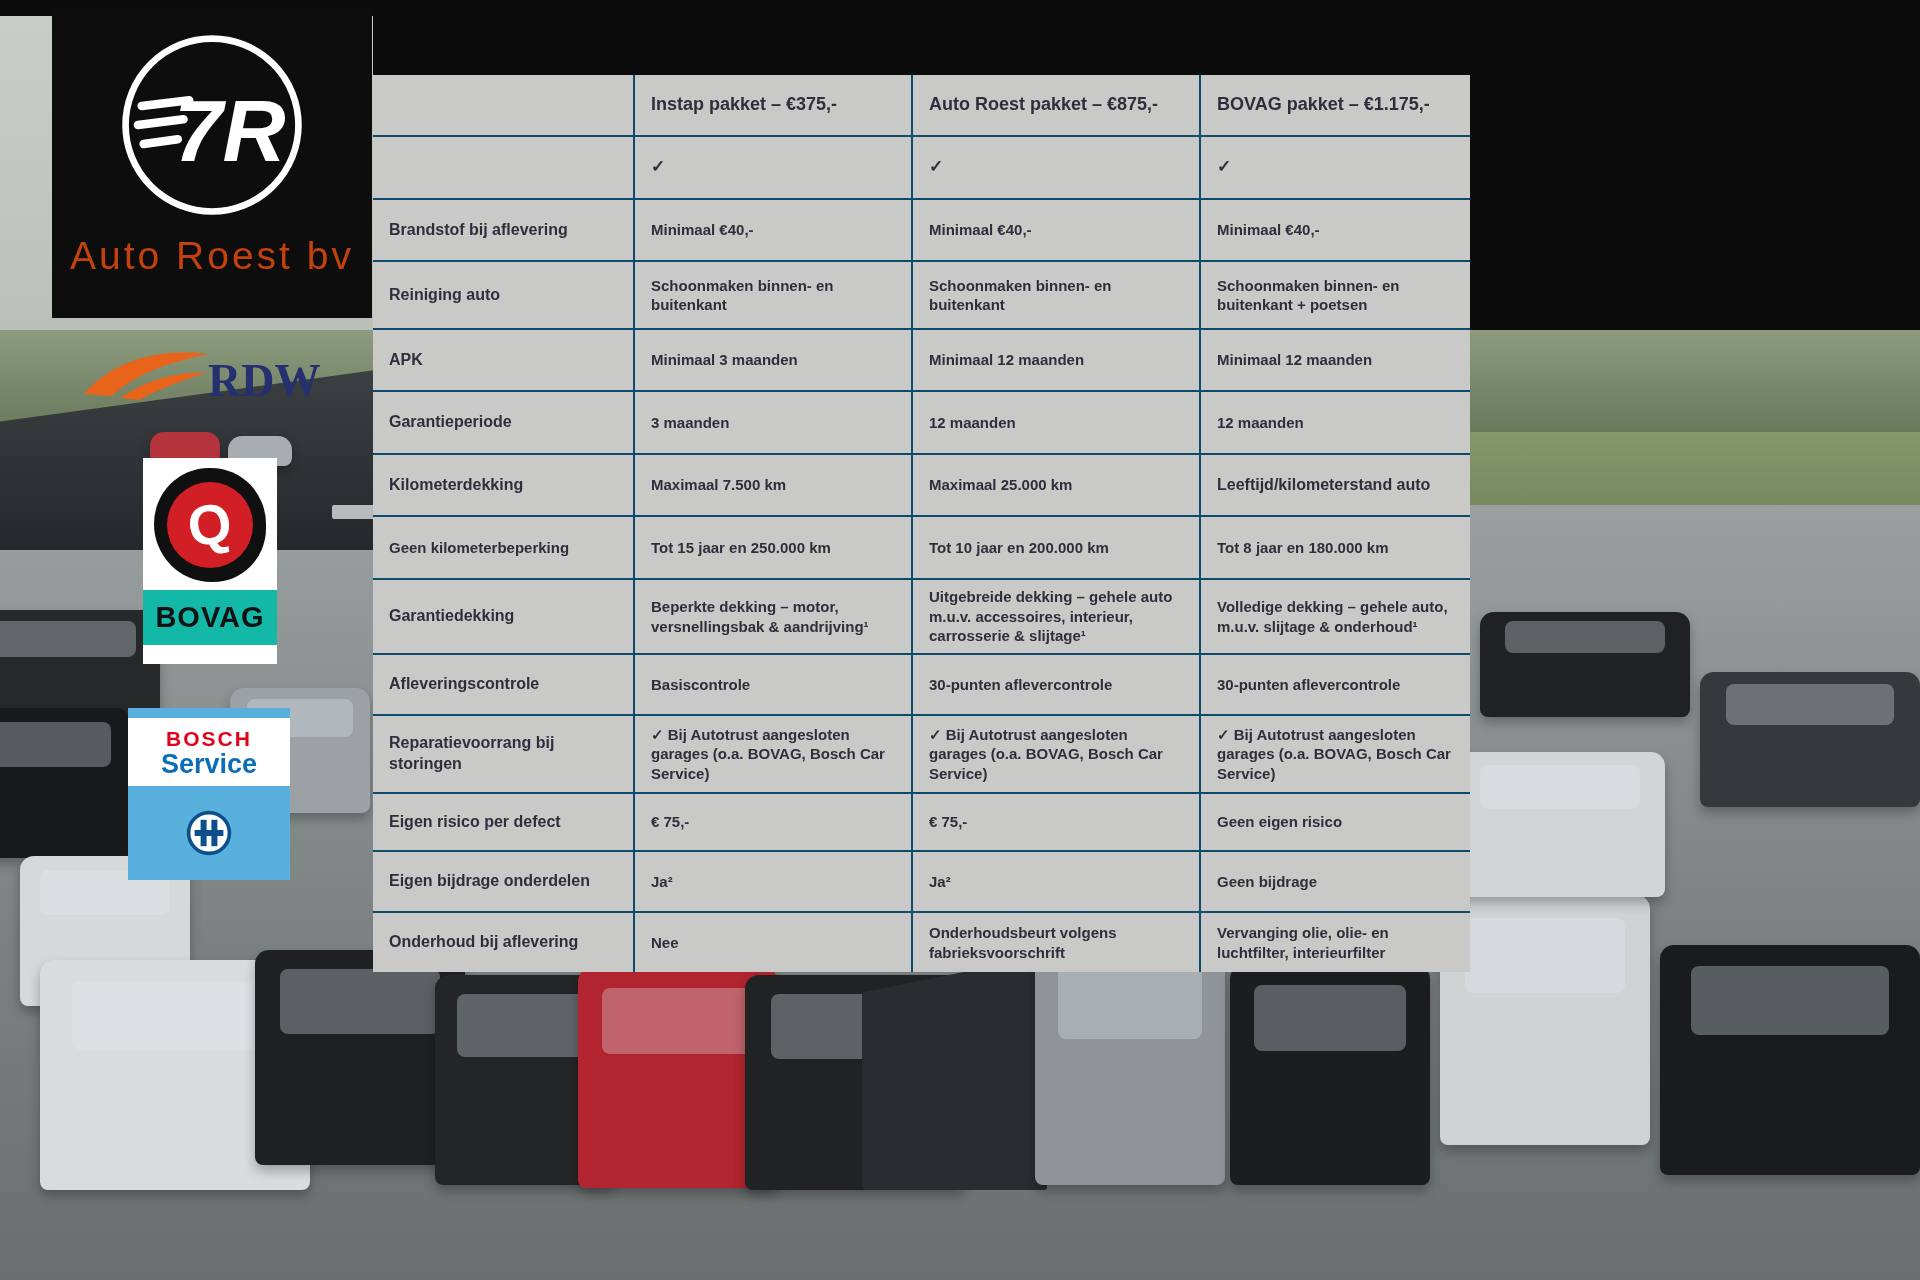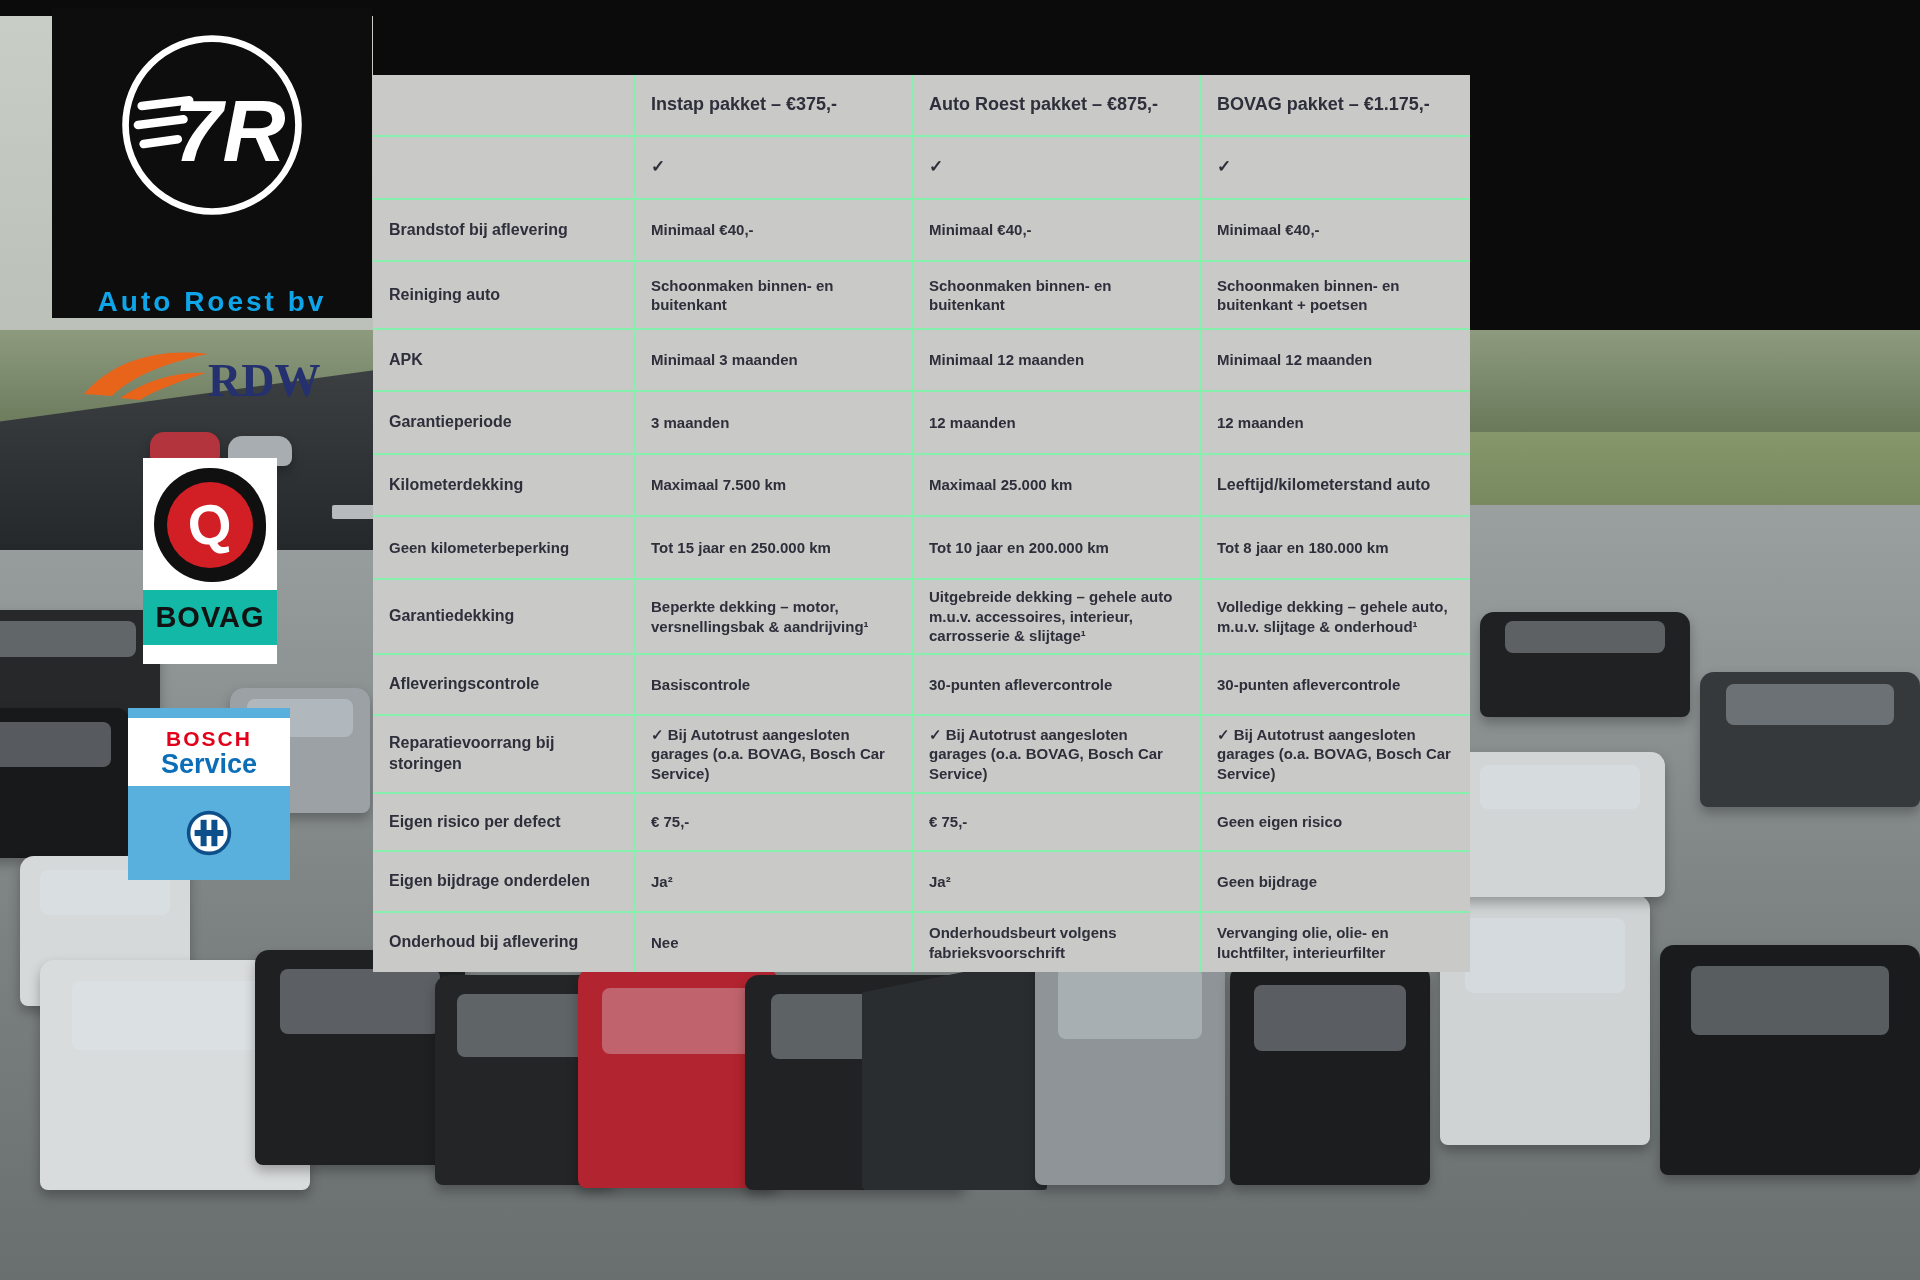--- a/index.html
+++ b/index.html
@@ -25,23 +25,23 @@
   .car.small::before { display:none; }
   .carport { border-radius:4px; clip-path:polygon(0 16%, 100% 0, 100% 100%, 0 100%); }
   .carport::before { display:none; }
 
   
   .top-strip      { left:0; top:0; width:1920px; height:16px; background:#0b0b0b; z-index:4; }
   .table-backdrop { left:373px; top:0; width:1547px; height:330px; background:#0b0b0b; z-index:3; }
 
   
   .logo-box { left:52px; top:8px; width:320px; height:310px; background:#0d0d0d; z-index:5;
-              display:flex; flex-direction:column; align-items:center; justify-content:space-between; padding-top:22px; }
+              display:flex; flex-direction:column; align-items:center; justify-content:flex-start; padding-top:22px; }
   .logo-box svg { display:block; }
-  .company-name { margin-top:14px; color:#0ea5e9; font-weight:700; font-size:28px; letter-spacing:3px; }
+  .company-name { margin-top:14px; color:#c2410c; font-weight:400; font-size:39px; letter-spacing:3px; }
 
   
   .rdw-logo { left:80px; top:344px; width:256px; height:66px; z-index:5; }
 
   .bovag-panel { left:143px; top:458px; width:134px; height:206px; background:#ffffff; z-index:5;
                  display:flex; flex-direction:column; align-items:center; padding-top:10px; }
   .bovag-mark { width:112px; height:114px; background:#101010; border-radius:50% 50% 48% 52%;
                 display:flex; align-items:center; justify-content:center; }
   .bovag-red  { width:86px; height:86px; background:#d21f26; border-radius:50%;
                 display:flex; align-items:center; justify-content:center; }
@@ -52,21 +52,21 @@
   .bosch-panel { left:128px; top:708px; width:162px; height:172px; background:#ffffff; z-index:5;
                  display:flex; flex-direction:column; }
   .bosch-top   { height:10px; background:#5ab0dd; }
   .bosch-mid   { flex:0 0 auto; display:flex; flex-direction:column; align-items:center; padding:10px 0 6px; }
   .bosch-name  { color:#e2001a; font-weight:700; font-size:21px; letter-spacing:2px; line-height:1.05; }
   .bosch-sub   { color:#0d6eb8; font-weight:700; font-size:27px; line-height:1.1; }
   .bosch-bottom{ flex:1; background:#5ab0dd; display:flex; align-items:center; justify-content:center; }
 
   
   .pkg-table { left:373px; top:75px; width:1097px; height:897px; z-index:6;
-               display:grid; background:#86efac; gap:2px;
+               display:grid; background:#0c4a6e; gap:2px;
                grid-template-columns:260px 276px 286px 269px;
                grid-template-rows:60px 61px 60px 66px 60px 61px 60px 61px 73px 59px 76px 56px 59px 59px; }
   .cell { background:#c9c9c7; display:flex; align-items:center; padding:6px 16px;
           color:#2f2f3c; font-weight:700; font-size:15px; line-height:1.3; }
   .header-cell { font-size:18px; }
   .label-cell  { font-size:16px; }
   .check-cell  { font-size:17px; }
 </style>
 </head>
 <body>

